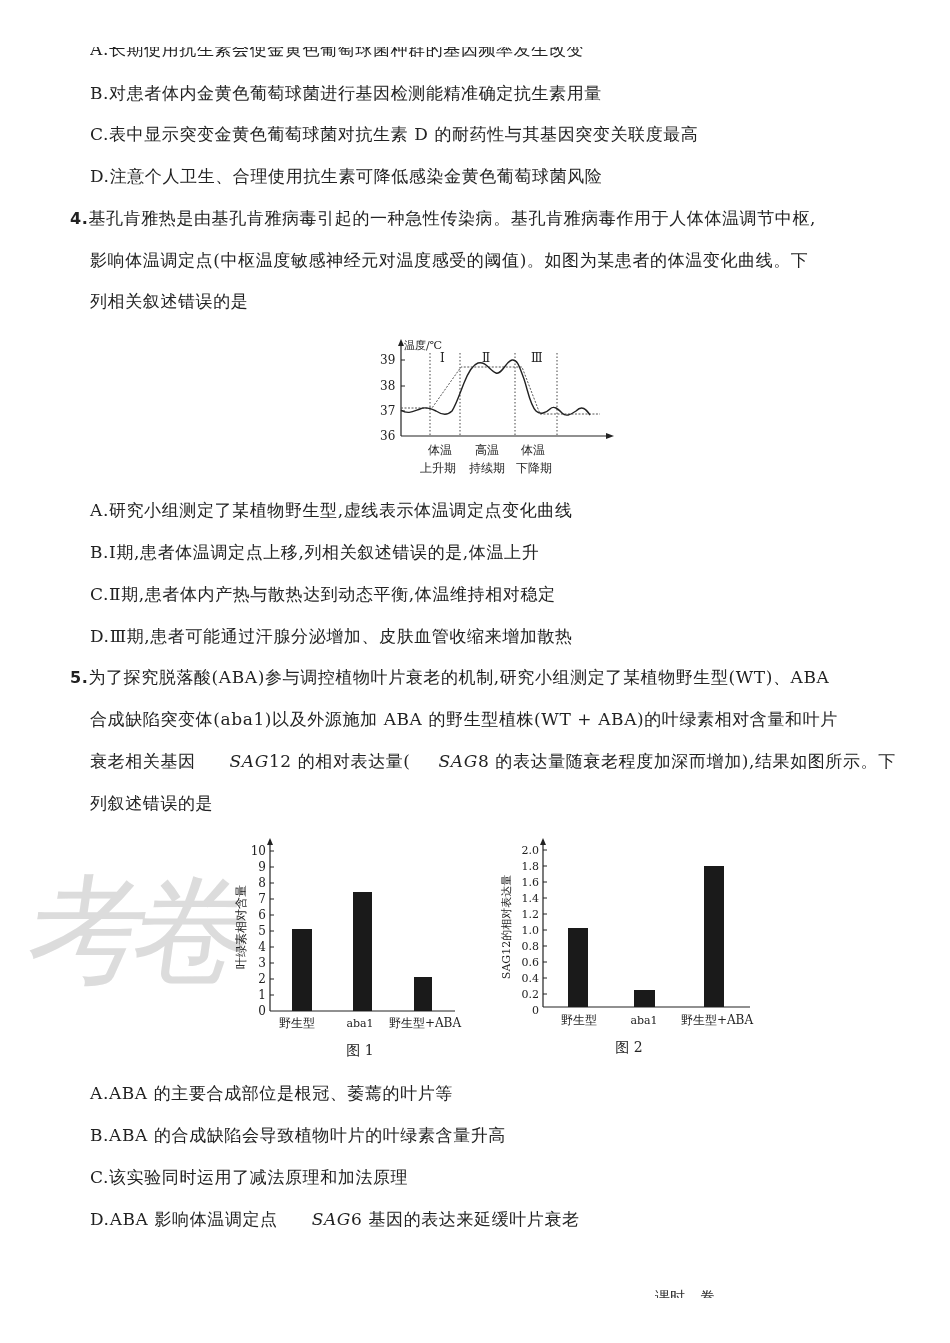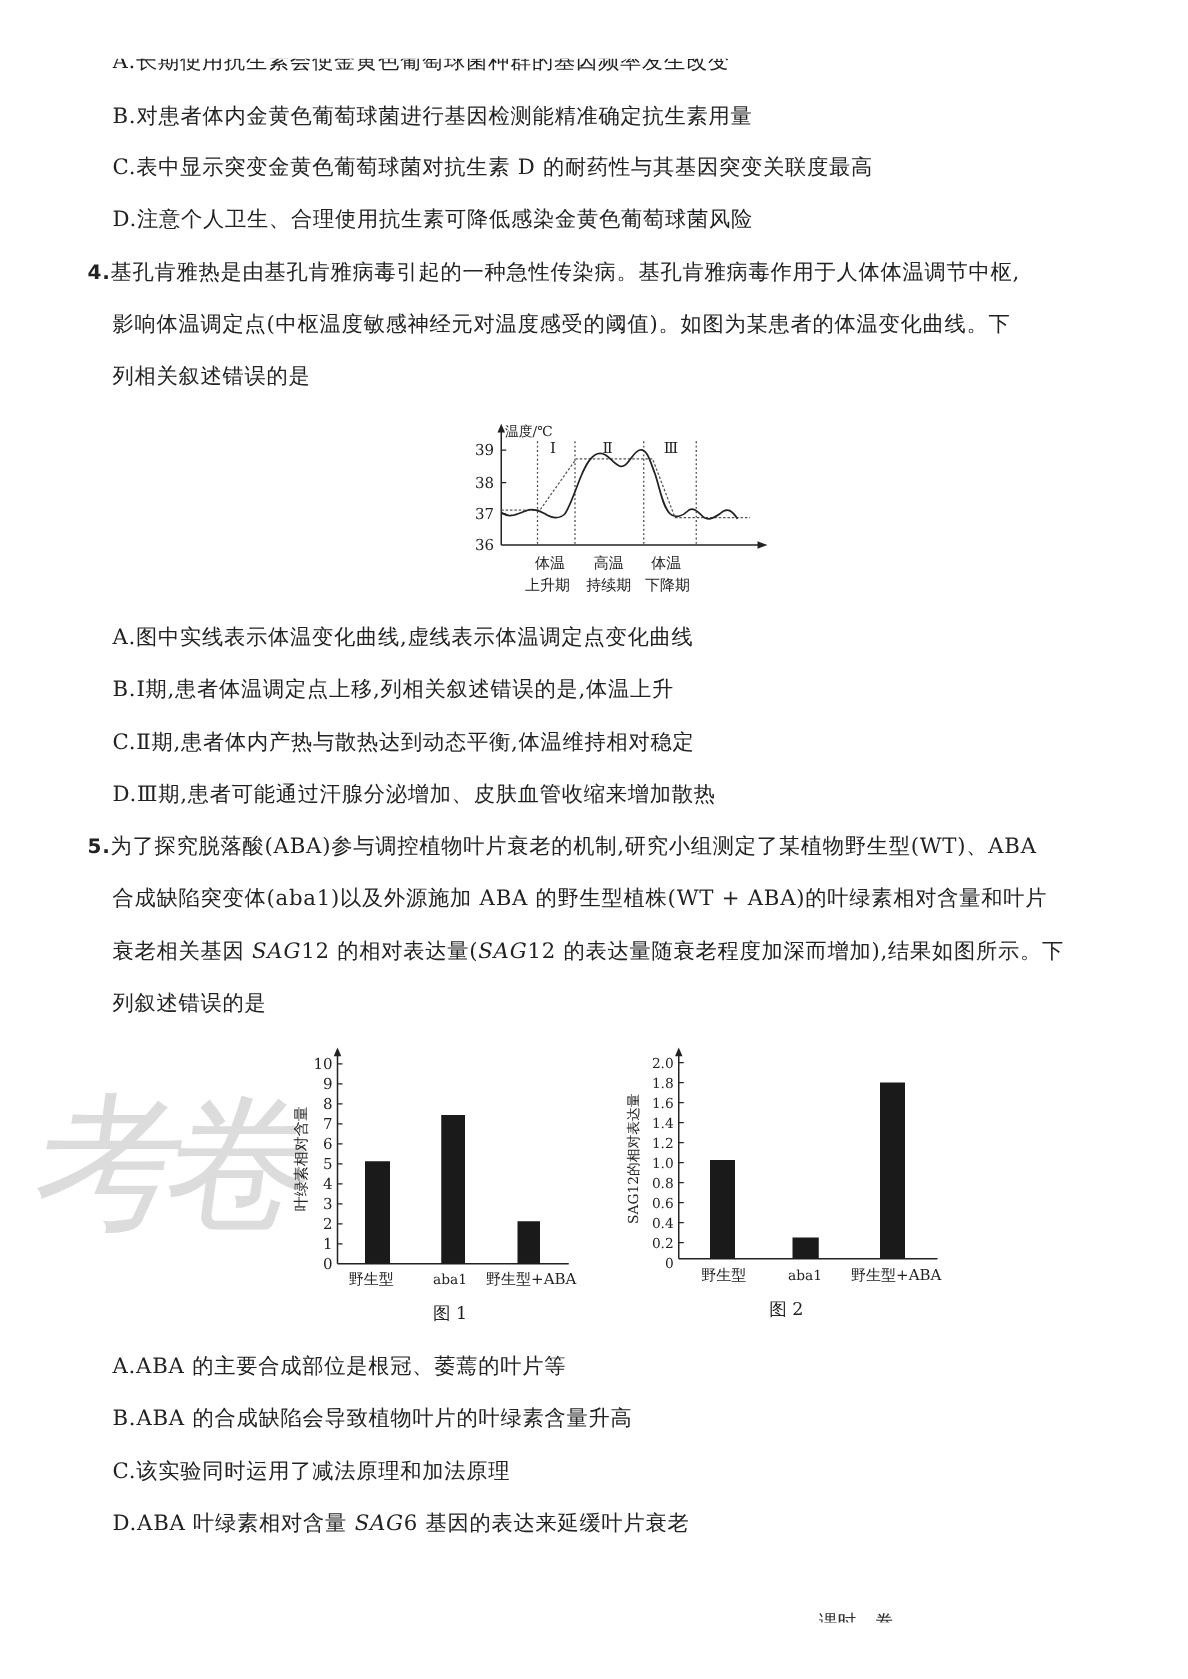--- a/index.html
+++ b/index.html
@@ -5,21 +5,21 @@
   html, body { margin:0; padding:0; }
   body {
     width:950px; height:1343px; position:relative; overflow:hidden;
     background:#ffffff; color:#222;
     font-family:"DejaVu Serif","Liberation Serif",serif;
   }
   .line { position:absolute; left:0; font-size:17px; line-height:22px; white-space:nowrap; letter-spacing:0.6px; color:#222; }
   .opt { left:90px; }
   .qnum { font-family:"DejaVu Sans","Liberation Sans",sans-serif; font-weight:bold; font-size:16px; }
   .cont { left:90px; }
-  .it { font-style:italic; }
+  .it { font-style:italic;margin-left:28px; }
   .top-cut { top:38px; clip-path: inset(9px 0 0 0); }
   svg text { font-family:"DejaVu Serif","Liberation Serif",serif; fill:#222; }
   .watermark {
     position:absolute; left:30px; top:835px; width:210px; height:190px;
     font-family:"DejaVu Serif","Liberation Serif",serif; font-size:118px;
     color:#d9d9d9; letter-spacing:-14px; line-height:190px; opacity:0.9;
     transform: skewX(-8deg);
   }
   .footer { position:absolute; left:640px; top:1288px; font-size:15px; color:#333; clip-path: inset(0 0 4px 0); height:14px; overflow:hidden; }
 </style>
@@ -73,28 +73,28 @@
   <g font-size="12">
     <text x="58" y="119">体温</text>
     <text x="50" y="137">上升期</text>
     <text x="105" y="119">高温</text>
     <text x="99" y="137">持续期</text>
     <text x="151" y="119">体温</text>
     <text x="146" y="137">下降期</text>
   </g>
 </svg>
 
-<div class="line opt" style="top:499px"><span>A.</span><span>图中实线表示体温变化曲线,虚线表示体温调定点变化曲线</span></div>
+<div class="line opt" style="top:499px"><span>A.</span><span>研究小组测定了某植物野生型,虚线表示体温调定点变化曲线</span></div>
 <div class="line opt" style="top:541px"><span>B.</span><span>Ⅰ期,患者体温调定点上移,列相关叙述错误的是,体温上升</span></div>
 <div class="line opt" style="top:583px"><span>C.</span><span>Ⅱ期,患者体内产热与散热达到动态平衡,体温维持相对稳定</span></div>
 <div class="line opt" style="top:625px"><span>D.</span><span>Ⅲ期,患者可能通过汗腺分泌增加、皮肤血管收缩来增加散热</span></div>
 
 <div class="line" style="left:70px; top:666px"><span class="qnum">5.</span><span>为了探究脱落酸(ABA)参与调控植物叶片衰老的机制,研究小组测定了某植物野生型(WT)、ABA</span></div>
 <div class="line cont" style="top:708px">合成缺陷突变体(aba1)以及外源施加 ABA 的野生型植株(WT + ABA)的叶绿素相对含量和叶片</div>
-<div class="line cont" style="top:750px"><span>衰老相关基因 </span><span class="it">SAG</span><span>12 的相对表达量(</span><span class="it">SAG</span><span>12 的表达量随衰老程度加深而增加),结果如图所示。下</span></div>
+<div class="line cont" style="top:750px"><span>衰老相关基因 </span><span class="it">SAG</span><span>12 的相对表达量(</span><span class="it">SAG</span><span>8 的表达量随衰老程度加深而增加),结果如图所示。下</span></div>
 <div class="line cont" style="top:792px">列叙述错误的是</div>
 
 <div class="watermark">考卷</div>
 
 <svg style="position:absolute; left:225px; top:835px;" width="260" height="230" viewBox="0 0 260 230">
   <line x1="45" y1="5" x2="45" y2="176" stroke="#222" stroke-width="1.2"></line>
   <polygon points="42,10 45,3 48,10" fill="#222"></polygon>
   <line x1="45" y1="176" x2="230" y2="176" stroke="#222" stroke-width="1.2"></line>
   <g font-size="12" text-anchor="end">
     <text x="41" y="180">0</text>
@@ -170,15 +170,15 @@
     <text x="84" y="189">野生型</text>
     <text x="149" y="189" font-size="11">aba1</text>
     <text x="222" y="189">野生型+ABA</text>
     <text x="134" y="217" font-size="14">图 2</text>
   </g>
 </svg>
 
 <div class="line opt" style="top:1082px"><span>A.</span><span>ABA 的主要合成部位是根冠、萎蔫的叶片等</span></div>
 <div class="line opt" style="top:1124px"><span>B.</span><span>ABA 的合成缺陷会导致植物叶片的叶绿素含量升高</span></div>
 <div class="line opt" style="top:1166px"><span>C.</span><span>该实验同时运用了减法原理和加法原理</span></div>
-<div class="line opt" style="top:1208px"><span>D.</span><span>ABA 叶绿素相对含量 </span><span class="it">SAG</span><span>6 基因的表达来延缓叶片衰老</span></div>
+<div class="line opt" style="top:1208px"><span>D.</span><span>ABA 影响体温调定点 </span><span class="it">SAG</span><span>6 基因的表达来延缓叶片衰老</span></div>
 
 <div class="footer">…课时…卷…</div>
 
 </body></html>

